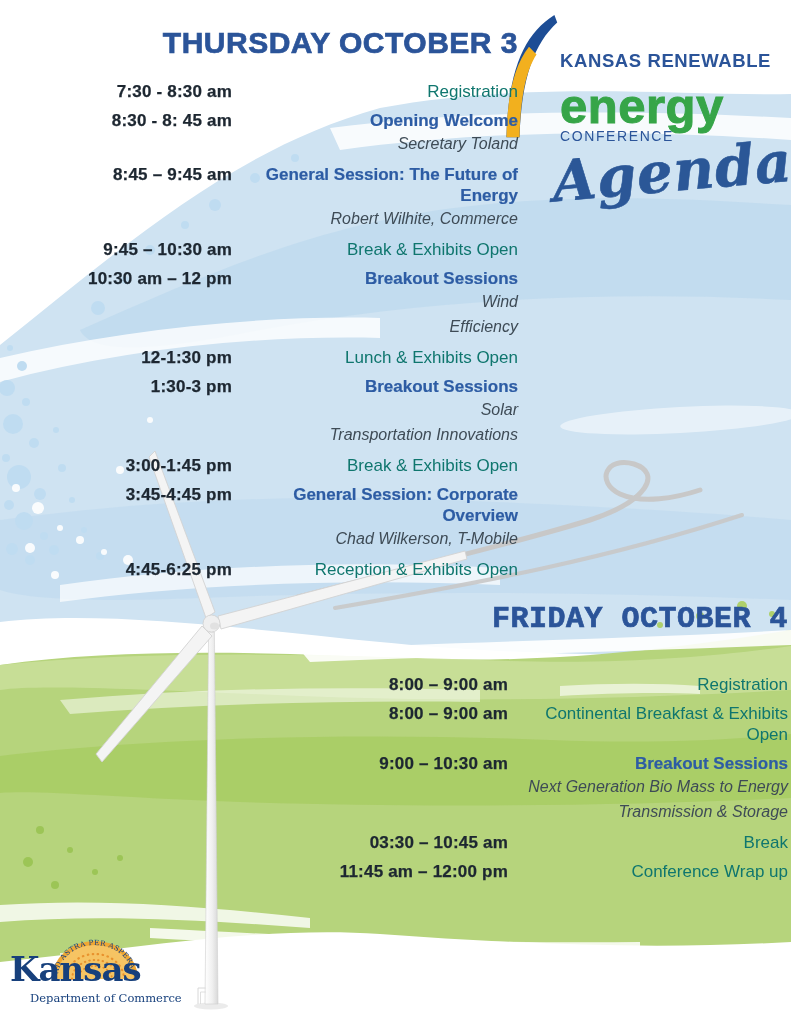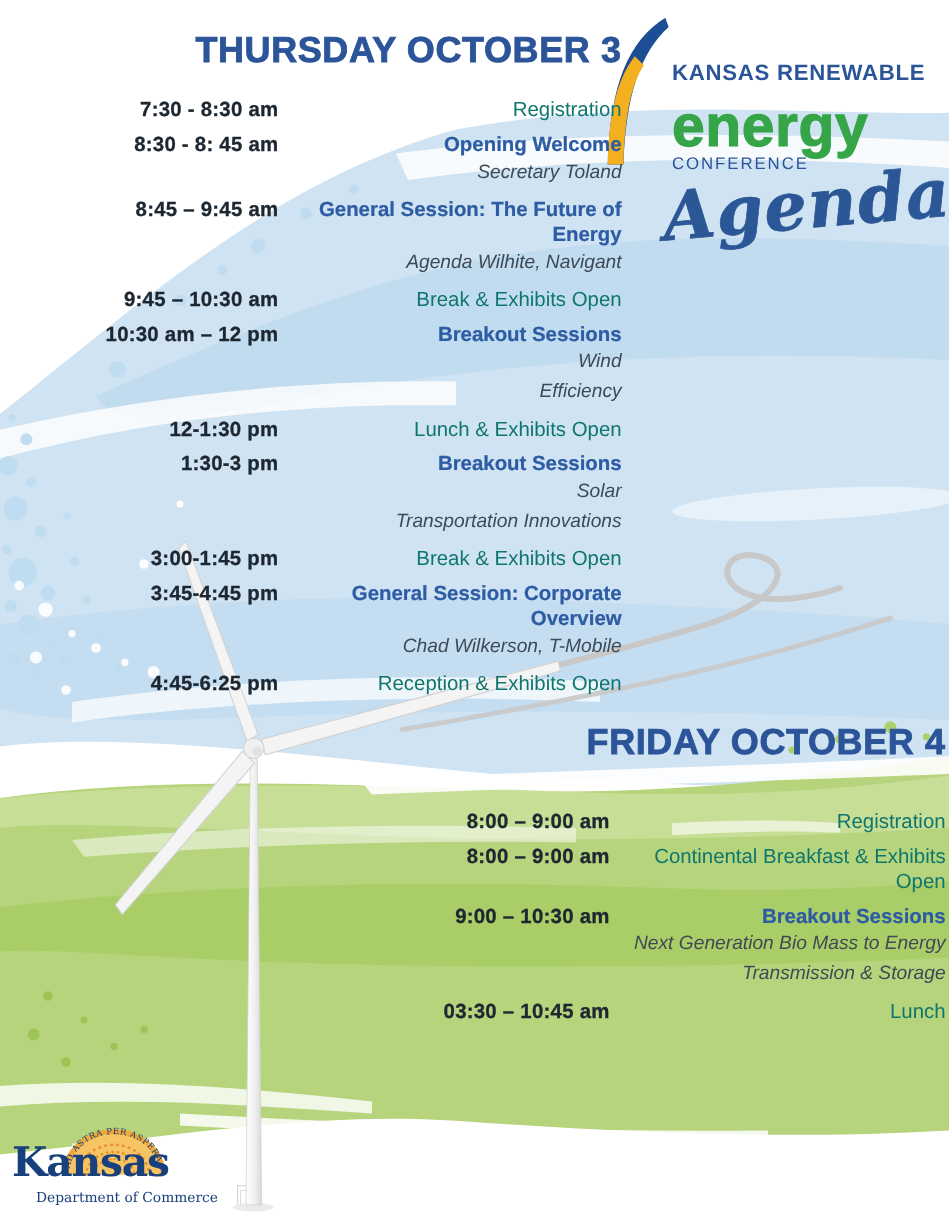--- a/index.html
+++ b/index.html
@@ -11,21 +11,21 @@
   .bg{position:absolute;left:0;top:0;width:791px;height:1023px;}
 
   
   .day-block{position:absolute;z-index:5;text-align:right;}
   .day-block.thursday{left:48px;top:28px;width:470px;}
   .day-block.friday{left:318px;top:604px;width:470px;}
   .day-title{
     margin:0 0 23px 0;font-size:30px;line-height:30px;font-weight:800;
     color:#2b5499;letter-spacing:.5px;-webkit-text-stroke:.7px #2b5499;
   }
-  .day-block.friday .day-title{margin-bottom:40px;}
+  .day-block.friday .day-title{margin-bottom:40px;font-family:Liberation Mono, monospace;}
   .row{display:flex;margin-bottom:8px;}
   .time{
     flex:0 0 184px;font-size:17px;line-height:21px;font-weight:700;
     color:#1d2731;letter-spacing:.2px;-webkit-text-stroke:.25px #1d2731;
   }
   .day-block.friday .time{flex:0 0 190px;}
   .event{flex:1;}
   .event-title{font-size:17px;line-height:21px;color:#0f766e;}
   .event-title.blue{color:#2d5ca4;font-weight:700;-webkit-text-stroke:.2px #2d5ca4;}
   .sub{font-size:16px;line-height:25px;font-style:italic;color:#3e4b56;}
@@ -201,21 +201,21 @@
       <div class="time">8:30 - 8: 45 am</div>
       <div class="event">
         <div class="event-title blue">Opening Welcome</div>
         <div class="sub">Secretary Toland</div>
       </div>
     </div>
     <div class="row">
       <div class="time">8:45 – 9:45 am</div>
       <div class="event">
         <div class="event-title blue">General Session: The Future of Energy</div>
-        <div class="sub">Agenda Wilhite, Navigant</div>
+        <div class="sub">Robert Wilhite, Commerce</div>
       </div>
     </div>
     <div class="row">
       <div class="time">9:45 – 10:30 am</div>
       <div class="event">
           <div class="event-title">Break &amp; Exhibits Open</div>
         </div>
     </div>
     <div class="row">
       <div class="time">10:30 am – 12 pm</div>
@@ -279,21 +279,27 @@
       <div class="time">9:00 – 10:30 am</div>
       <div class="event">
         <div class="event-title blue">Breakout Sessions</div>
         <div class="sub">Next Generation Bio Mass to Energy</div>
         <div class="sub">Transmission &amp; Storage</div>
       </div>
     </div>
     <div class="row">
       <div class="time">03:30 – 10:45 am</div>
       <div class="event">
-          <div class="event-title">Lunch</div>
+          <div class="event-title">Break</div>
+        </div>
+    </div>
+    <div class="row">
+      <div class="time">11:45 am – 12:00 pm</div>
+      <div class="event">
+          <div class="event-title">Conference Wrap up</div>
         </div>
     </div>
   </div>
 
   <div class="ks-logo">
     <svg class="ks-arc" viewBox="0 0 102 44">
       <path d="M10,43 A41,36 0 0 1 92,43 Z" fill="#f6c463"></path>
       <path d="M10,43 A41,36 0 0 1 92,43" fill="none" stroke="#f0a733" stroke-width="4"></path>
       <path d="M22,43 A29,25 0 0 1 80,43" fill="none" stroke="#e8922d" stroke-width="2.2" stroke-dasharray="0.5 4.5" stroke-linecap="round"></path>
       <path d="M28,43 A23,19 0 0 1 74,43" fill="none" stroke="#e8922d" stroke-width="2" stroke-dasharray="0.5 4" stroke-linecap="round"></path>

